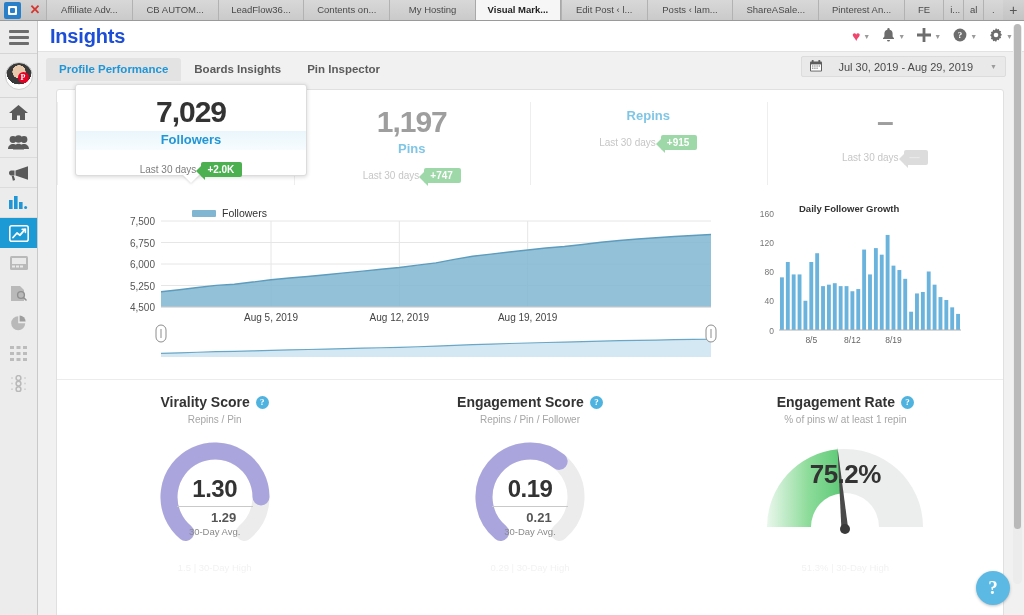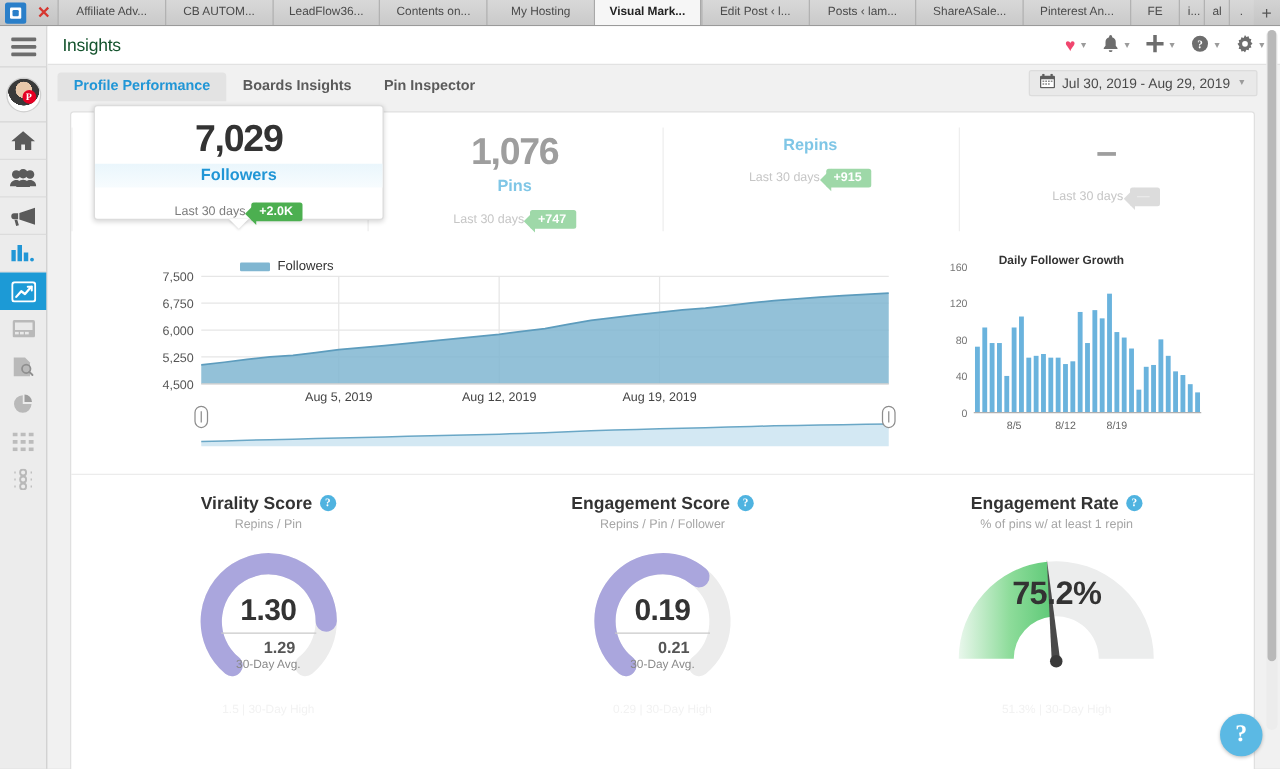--- a/index.html
+++ b/index.html
@@ -87,21 +87,21 @@
 
   
   .app{
     position:absolute; left:38px; top:21px; width:986px; height:594px;
     background:#f1f1f1;
   }
   .topbar{
     height:31px; background:#fff; border-bottom:1px solid #e2e2e2;
     display:flex; align-items:center; padding:0 6px 0 12px;
   }
-  .page-title{ font-size:14px; font-weight:normal; color:#14532d; letter-spacing:-.2px; }
+  .page-title{ font-size:20px; font-weight:bold; color:#1d4ed8; letter-spacing:-.2px; }
   .topbar-right{ margin-left:auto; display:flex; align-items:center; gap:2px; }
   .tb-btn{
     display:flex; align-items:center; gap:3px; padding:2px 5px; color:#777; font-size:14px;
     line-height:1; border-radius:2px;
   }
   .caret{ font-size:7px; color:#9b9b9b; }
   .heart{ color:#f0466e; font-size:14px; }
 
   .subbar{
     height:29px; background:#f1f1f1; display:flex; align-items:flex-end; padding:0 8px;
@@ -109,21 +109,21 @@
   }
   .tabs-row{ display:flex; align-items:flex-end; gap:0; height:29px; }
   .vtab{
     height:23px; line-height:23px; padding:0 13px; font-size:11.5px; font-weight:bold;
     color:#5b5b5b; margin-top:6px; white-space:nowrap;
   }
   .vtab.sel{ background:#e3e3e3; color:#2196d6; border-radius:3px 3px 0 0; }
   .daterange{
     position:absolute; right:18px; top:4px; height:21px;
     background:#e9e9e9; border:1px solid #dcdcdc; border-radius:2px;
-    display:flex; align-items:center; gap:6px; padding:0 8px;
+    display:flex; align-items:center; gap:17px; padding:0 8px;
     font-size:11px; color:#4a4a4a; white-space:nowrap;
   }
   .cal-ico{ font-size:11px; color:#666; }
 
   .panel{
     position:absolute; left:18px; top:68px; width:948px; height:560px;
     background:#fff; border:1px solid #e0e0e0; border-radius:3px;
   }
 
   
@@ -441,21 +441,21 @@
       <div class="kpi focus">
         <div class="kpi-num">7,029</div>
         <div class="kpi-label">Followers</div>
         <div class="kpi-foot">
           <span class="kpi-foot-txt">Last 30 days</span>
           <span class="chip">+2.0K</span>
         </div>
       </div>
       <div class="kpi"></div>
       <div class="kpi">
-        <div class="kpi-num">1,076</div>
+        <div class="kpi-num">1,197</div>
         <div class="kpi-label">Pins</div>
         <div class="kpi-foot">
           <span class="kpi-foot-txt">Last 30 days</span>
           <span class="chip">+747</span>
         </div>
       </div>
       <div class="kpi">
         <div class="kpi-label">Repins</div>
         <div class="kpi-foot">
           <span class="kpi-foot-txt">Last 30 days</span>

